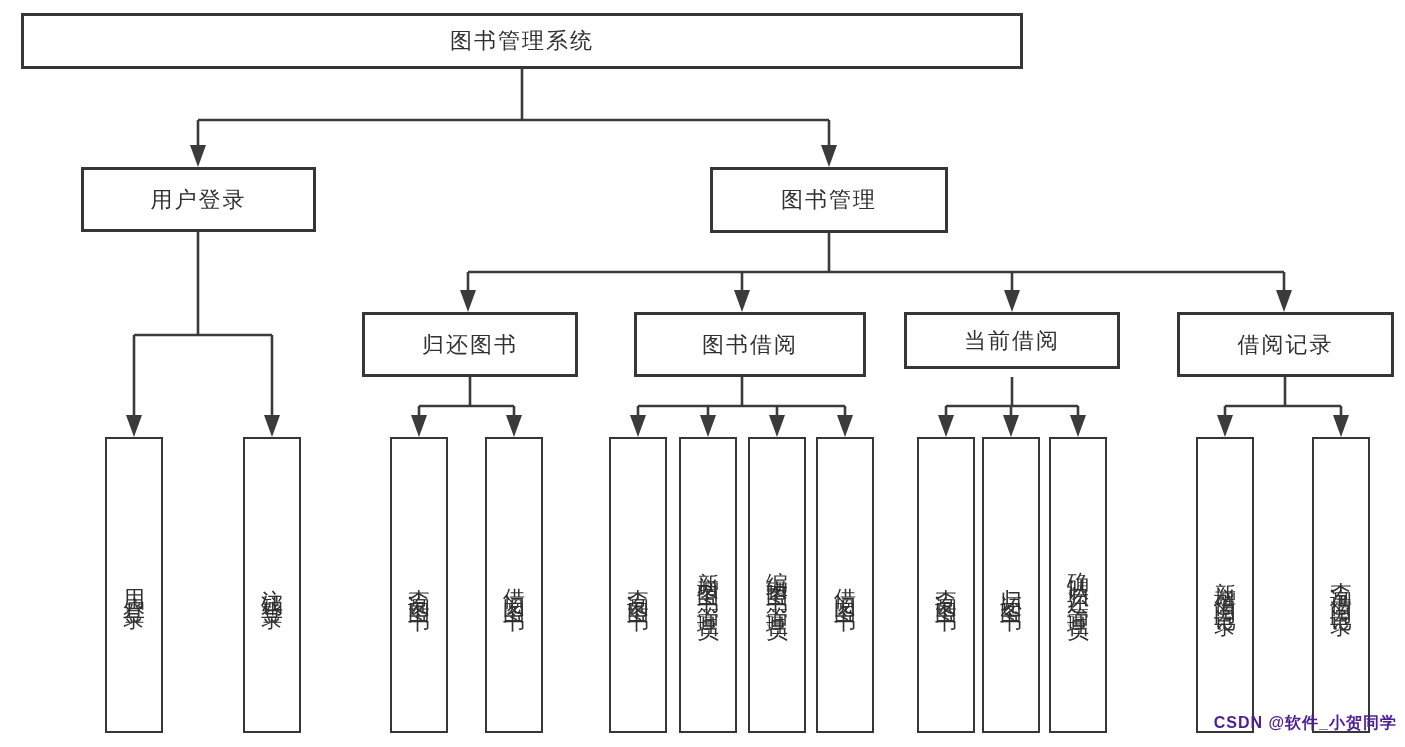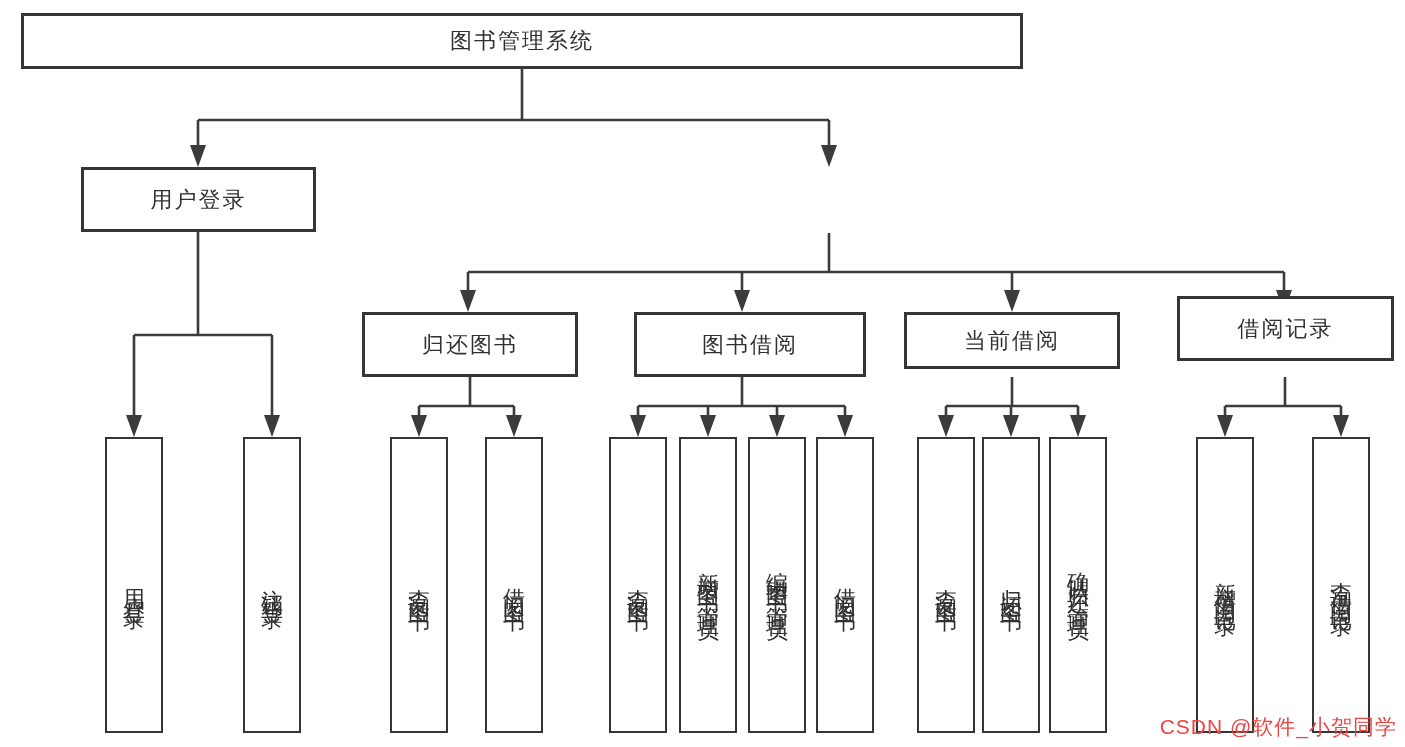--- a/index.html
+++ b/index.html
@@ -30,44 +30,45 @@
     font-size:22px;
     white-space:nowrap;
   }
   
   .n-root    {left:21px;  top:13px;  width:1002px;height:56px;}
   .n-user    {left:81px;  top:167px; width:235px; height:65px;}
   .n-mgmt    {left:710px; top:167px; width:238px; height:66px;}
   .n-newrec  {left:362px; top:312px; width:216px; height:65px;}
   .n-borrow  {left:634px; top:312px; width:232px; height:65px;}
   .n-current {left:904px; top:312px; width:216px; height:57px;}
-  .n-records {left:1177px;top:296px; width:217px; height:65px;}
+  .n-records {left:1177px;top:312px; width:217px; height:65px;}
   
   .v{top:437px;width:58px;height:296px;}
   .n-ul-login  {left:105px;}
   .n-ul-logout {left:243px;}
   .n-nb-query  {left:390px;}
   .n-nb-borrow {left:485px;}
   .n-bb-query  {left:609px;}
   .n-bb-add    {left:679px;}
   .n-bb-edit   {left:748px;}
   .n-bb-borrow {left:816px;}
   .n-cb-query  {left:917px;}
   .n-cb-return {left:982px;}
   .n-cb-confirm{left:1049px;}
   .n-br-add    {left:1196px;}
   .n-br-query  {left:1312px;}
   #watermark{
     position:absolute;
     right:8px;top:713px;
-    color:#ef4444;
-    font-size:21px;
+    color:#4c1d95;
+    font-size:16px;
     letter-spacing:1px;
     z-index:5;
     white-space:nowrap;
+    font-weight:bold;
   }
 </style>
 </head>
 <body>
 
 <div id="stage">
 
   <svg id="wires" viewBox="0 0 1405 747" xmlns="http://www.w3.org/2000/svg">
     <g stroke="#3b3b3b" stroke-width="2.6" fill="none">
 
@@ -130,20 +131,21 @@
       <polygon points="1003,415 1019,415 1011,437"></polygon>
       <polygon points="1070,415 1086,415 1078,437"></polygon>
       <polygon points="1217,415 1233,415 1225,437"></polygon>
       <polygon points="1333,415 1349,415 1341,437"></polygon>
     </g>
   </svg>
 
   <div class="node n-root">图书管理系统</div>
 
   <div class="node n-user">用户登录</div>
+  <div class="node n-mgmt">图书管理</div>
 
   <div class="node n-newrec">归还图书</div>
   <div class="node n-borrow">图书借阅</div>
   <div class="node n-current">当前借阅</div>
   <div class="node n-records">借阅记录</div>
 
   <div class="node vnode v n-ul-login">
     <span class="vtext">用户登录</span>
   </div>
   <div class="node vnode v n-ul-logout">

